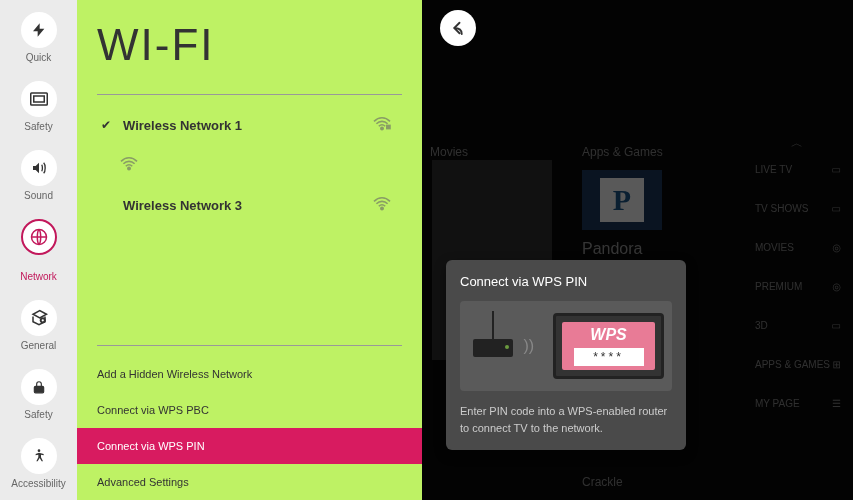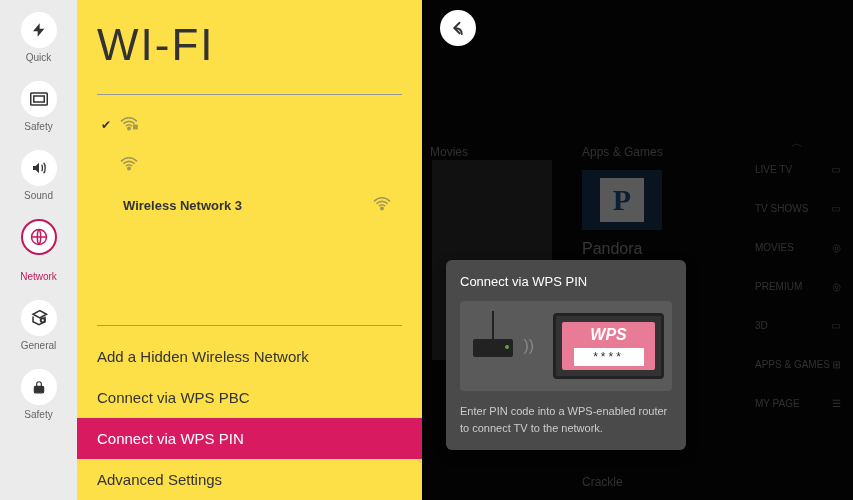--- a/index.html
+++ b/index.html
@@ -6,31 +6,31 @@
 html, body { width: 853px; height: 500px; overflow: hidden; }
 body { display: flex; background: #1a1a1a; }
 
 .sidebar { width: 77px; background: #ebebeb; display: flex; flex-direction: column; align-items: center; padding-top: 12px; }
 .sidebar-item { display: flex; flex-direction: column; align-items: center; margin-bottom: 18px; cursor: pointer; }
 .sidebar-icon-circle { width: 36px; height: 36px; background: #fff; border-radius: 50%; display: flex; align-items: center; justify-content: center; margin-bottom: 4px; }
 .sidebar-item.active .sidebar-icon-circle { border: 2px solid #c2185b; }
 .sidebar-item.active .sidebar-label { color: #c2185b; margin-top: 12px; }
 .sidebar-label { font-size: 10px; color: #666; }
 
-.panel { width: 345px; background: #fde047; padding: 20px 0 0 0; display: flex; flex-direction: column; }
+.panel { width: 345px; background: #bef264; padding: 20px 0 0 0; display: flex; flex-direction: column; }
 .panel-title { font-size: 44px; font-weight: 300; color: #333; padding: 0 20px 24px 20px; letter-spacing: 2px; }
 .divider { border: none; border-top: 1px solid #999; margin: 0 20px 10px 20px; }
 .network-list { padding: 0 0 0 0; flex: 1; }
 .network-item { display: flex; align-items: center; padding: 10px 30px 10px 24px; cursor: pointer; }
 .network-check { width: 18px; font-size: 12px; color: #333; }
 .network-name { flex: 1; font-size: 13px; font-weight: bold; color: #333; padding-left: 4px; }
 .wifi-icon { width: 20px; opacity: 0.6; }
 
 .options { margin-top: auto; }
-.option-item { padding: 12px 20px; font-size: 15px; color: #333; cursor: pointer; }
+.option-item { padding: 12px 20px; font-size: 11px; color: #333; cursor: pointer; }
 .option-item.selected { background: #d81b60; color: #fff; }
 
 .right-area { flex: 1; position: relative; background: #0a0a0a; overflow: hidden; }
 .dim-overlay { position: absolute; inset: 0; background: rgba(0,0,0,0.65); z-index: 3; pointer-events: none; }
 .back-btn { position: absolute; top: 10px; left: 18px; width: 36px; height: 36px; background: #fff; border-radius: 50%; display: flex; align-items: center; justify-content: center; cursor: pointer; z-index: 10; }
 .bg-sections { display: flex; gap: 20px; padding: 150px 12px 0 12px; color: #bbb; position: relative; z-index: 1; }
 .poster { width: 120px; height: 200px; background: #333; position: absolute; top: 160px; left: 10px; z-index: 1; }
 .pandora-tile { position: absolute; top: 170px; left: 160px; width: 80px; height: 60px; background: #1e3a5f; display: flex; align-items: center; justify-content: center; z-index: 1; }
 .pandora-inner { width: 44px; height: 44px; background: #fff; display: flex; align-items: center; justify-content: center; font-family: serif; font-size: 30px; color: #1e5a8e; font-weight: bold; }
 .pandora-label { position: absolute; top: 240px; left: 160px; font-size: 16px; color: #999; z-index: 1; }
@@ -105,28 +105,38 @@
   </div>
   <div class="sidebar-item">
     <div class="sidebar-icon-circle">
       <svg width="14" height="16" viewBox="0 0 24 24" fill="none" stroke="#333" stroke-width="2">
           <rect x="4" y="11" width="16" height="11" rx="2" fill="#333"></rect>
           <path d="M8 11V7a4 4 0 018 0v4"></path>
         </svg>
     </div>
     <span class="sidebar-label">Safety</span>
   </div>
+  <div class="sidebar-item">
+    <div class="sidebar-icon-circle">
+      <svg width="16" height="16" viewBox="0 0 24 24" fill="#333">
+          <circle cx="12" cy="4" r="2"></circle>
+          <path d="M12 7l-5 2v2l4-1v4l-3 6h2l3-5 3 5h2l-3-6v-4l4 1V9z"></path>
+        </svg>
+    </div>
+    <span class="sidebar-label">Accessibility</span>
+  </div>
 </div>
 
 <div class="panel">
   <div class="panel-title">WI-FI</div>
   <hr class="divider">
   <div class="network-list">
     <div class="network-item">
       <span class="network-check">✔</span>
+      <span class="network-name">Wireless Network 1</span>
       <span class="wifi-icon">
         <svg width="20" height="16" viewBox="0 0 24 20" fill="none" stroke="#666" stroke-width="2">
             <path d="M2 8c6-6 14-6 20 0M5 11c4-4 10-4 14 0M8 14c2.5-2.5 5.5-2.5 8 0"></path>
             <circle cx="12" cy="17" r="1.5" fill="#666"></circle>
             <rect x="17" y="12" width="6" height="6" fill="#666" stroke="none"></rect>
           </svg>
       </span>
     </div>
     <div class="network-item">
       <span class="network-check"></span>

